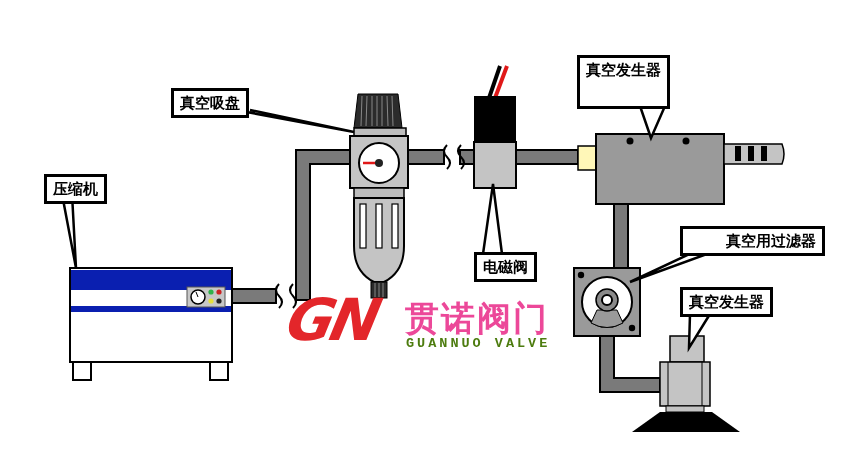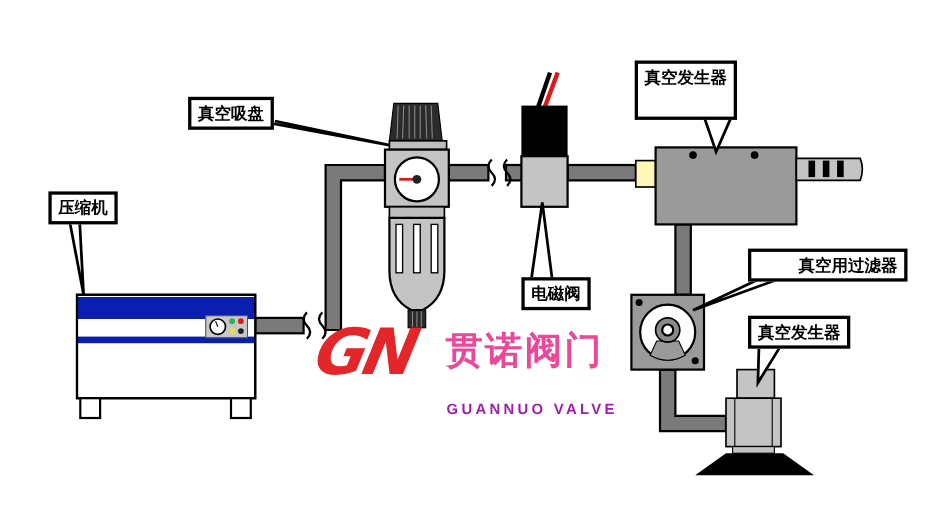--- a/index.html
+++ b/index.html
@@ -5,22 +5,22 @@
     html, body { margin: 0; padding: 0; background: #ffffff; }
     body { width: 848px; height: 472px; position: relative; overflow: hidden;
            font-family: "DejaVu Sans", sans-serif; }
     #diagram { position: absolute; left: 0; top: 0; }
     .lbl { position: absolute; background: #fff; border: 3px solid #000;
            font-family: "DejaVu Sans", sans-serif; font-weight: bold; font-size: 15px;
            line-height: 20px; padding: 2px 6px; color: #000; white-space: nowrap;
            box-sizing: border-box; }
     .brand-cn { position: absolute; left: 405px; top: 296px; font-family: "DejaVu Sans", sans-serif;
                 font-weight: bold; font-size: 34px; letter-spacing: 2px; color: #ec4899; }
-    .brand-en { position: absolute; left: 406px; top: 336px; font-family: Liberation Sans, sans-serif;
-                font-weight: bold; font-size: 13.5px; letter-spacing: 3px; color: #a21caf; margin-top: 28px; }
+    .brand-en { position: absolute; left: 406px; top: 336px; font-family: Liberation Mono, monospace;
+                font-weight: bold; font-size: 13.5px; letter-spacing: 3px; color: #4d7c0f; }
     .brand-gn { position: absolute; left: 288px; top: 290px; font-family: "DejaVu Sans", sans-serif;
                 font-weight: bold; font-style: italic; font-size: 58px; letter-spacing: -4px;
                 color: #e3262a; transform: skewX(-12deg); line-height: 60px; }
   </style>
 </head>
 <body>
 
 <svg id="diagram" width="848" height="472" viewBox="0 0 848 472" xmlns="http://www.w3.org/2000/svg">
 
   <g stroke="#000" stroke-width="2" fill="#7a7a7a">

